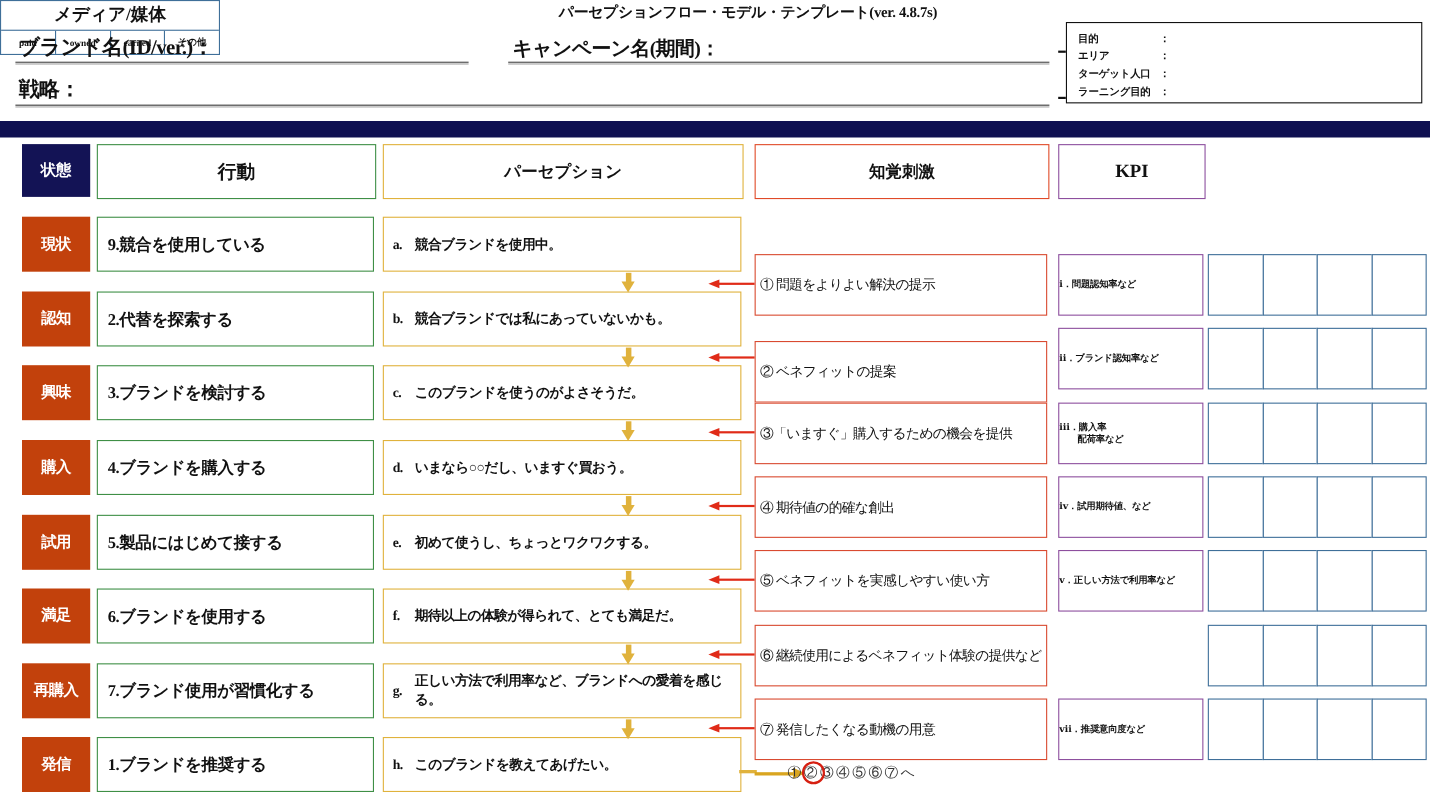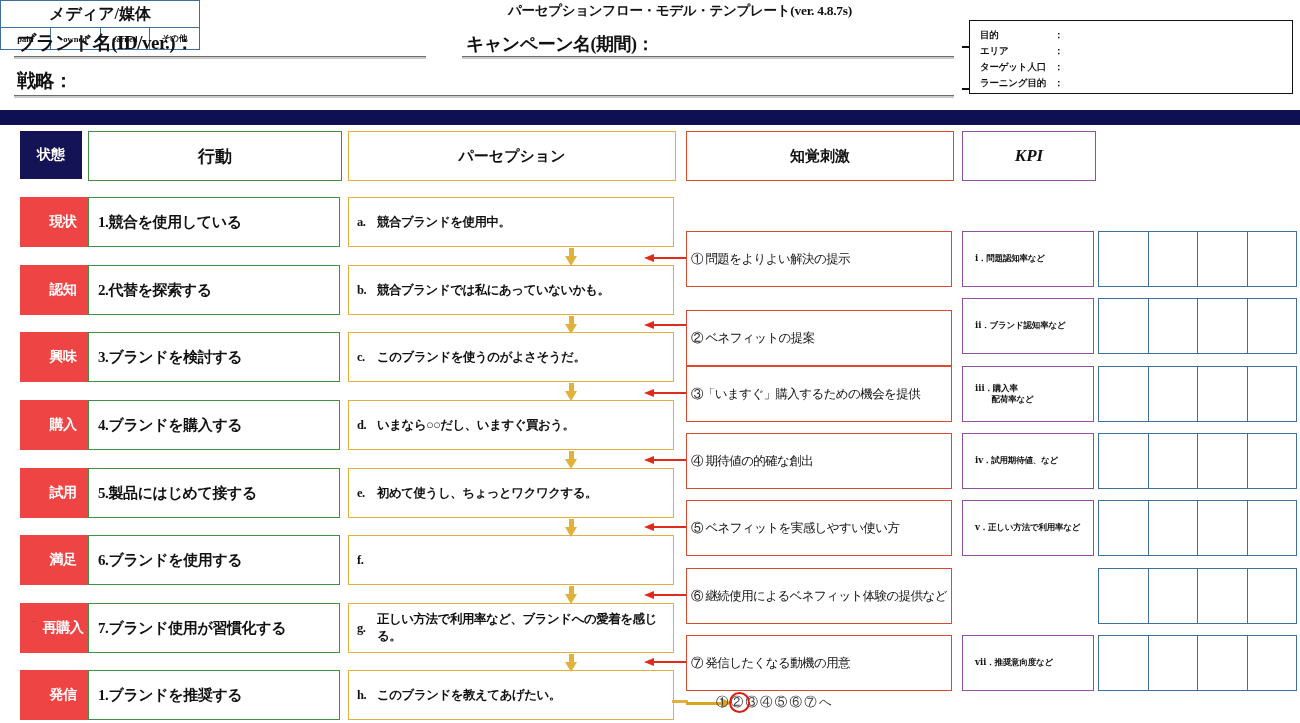--- a/index.html
+++ b/index.html
@@ -66,43 +66,43 @@
     display:flex;align-items:center;justify-content:center;
     font-weight:bold;text-align:center;
   }
   .hdr-state{
     left:20px;top:131px;width:62px;height:48px;
     background:#131355;color:#fff;font-size:14px;border:none;
   }
   .hdr-behavior{left:88px;top:131px;width:252px;height:48px;border:1.6px solid #3f8f46;font-size:17px;}
   .hdr-perception{left:348px;top:131px;width:326px;height:48px;border:1.6px solid #e0b23c;font-size:15px;}
   .hdr-stimulus{left:686px;top:131px;width:266px;height:48px;border:1.8px solid #e04a28;font-size:15px;}
-  .hdr-kpi{left:962px;top:131px;width:132px;height:48px;border:1.6px solid #8d4f9e;font-size:17px;font-style:italic;}
+  .hdr-kpi{left:962px;top:131px;width:132px;height:48px;border:1.6px solid #8d4f9e;font-size:17px;}
   .hdr-media{
     left:1098px;top:131px;width:198px;height:48px;
     border:1.4px solid #3f6f99;display:block;
   }
   .hdr-media-title{
     height:26px;line-height:26px;text-align:center;
     font-size:16px;font-weight:bold;border-bottom:1.2px solid #3f6f99;
   }
   .hdr-media-subs{display:flex;height:21px;}
   .hdr-media-subs div{
     flex:1;border-right:1.2px solid #3f6f99;
     display:flex;align-items:center;justify-content:center;
     font-size:8.5px;font-weight:bold;
   }
   .hdr-media-subs div:last-child{border-right:none;}
 
   
   .state-cell{
     position:absolute;left:20px;width:62px;height:50px;
-    background:#ef4444;color:#fff;
+    background:#c2410c;color:#fff;
     display:flex;align-items:center;justify-content:center;
-    font-size:14px;font-weight:bold;letter-spacing:-0.5px;padding-left:12px;
+    font-size:14px;font-weight:bold;letter-spacing:-0.5px;
   }
   .behavior-cell{
     position:absolute;left:88px;width:252px;height:50px;
     border:1.6px solid #3f8f46;background:#fff;
     display:flex;align-items:center;
     padding-left:9px;box-sizing:border-box;
     font-size:15px;font-weight:bold;letter-spacing:-0.4px;
   }
   .perception-cell{
     position:absolute;left:348px;width:326px;height:50px;
@@ -137,21 +137,21 @@
     position:absolute;left:0;top:0;width:0;height:0;
     border-top:4.5px solid transparent;border-bottom:4.5px solid transparent;
     border-right:10px solid #e02b18;
   }
 
   
   .kpi-cell{
     position:absolute;left:962px;width:132px;height:56px;
     border:1.4px solid #8d4f9e;background:#fff;
     display:flex;align-items:center;
-    box-sizing:border-box;padding-left:12px;
+    box-sizing:border-box;padding-left:0;
     font-size:8.5px;font-weight:bold;letter-spacing:-0.2px;line-height:1.35;
   }
 
   
   .media-row{
     position:absolute;left:1098px;width:198px;height:56px;
     display:flex;box-sizing:border-box;
   }
   .media-row div{
     flex:1;border:1.4px solid #3f6f99;background:#fff;
@@ -231,21 +231,21 @@
 
   <div class="state-cell" style="top:197px">現状</div>
   <div class="state-cell" style="top:265px">認知</div>
   <div class="state-cell" style="top:332px">興味</div>
   <div class="state-cell" style="top:400px">購入</div>
   <div class="state-cell" style="top:468px">試用</div>
   <div class="state-cell" style="top:535px">満足</div>
   <div class="state-cell" style="top:603px">再購入</div>
   <div class="state-cell" style="top:670px">発信</div>
 
-  <div class="behavior-cell" style="top:197px">1.競合を使用している</div>
+  <div class="behavior-cell" style="top:197px">9.競合を使用している</div>
   <div class="behavior-cell" style="top:265px">2.代替を探索する</div>
   <div class="behavior-cell" style="top:332px">3.ブランドを検討する</div>
   <div class="behavior-cell" style="top:400px">4.ブランドを購入する</div>
   <div class="behavior-cell" style="top:468px">5.製品にはじめて接する</div>
   <div class="behavior-cell" style="top:535px">6.ブランドを使用する</div>
   <div class="behavior-cell" style="top:603px">7.ブランド使用が習慣化する</div>
   <div class="behavior-cell" style="top:670px">1.ブランドを推奨する</div>
 
   <div class="perception-cell" style="top:197px">
     <span class="mark">a.</span>
@@ -262,20 +262,21 @@
   <div class="perception-cell" style="top:400px">
     <span class="mark">d.</span>
     <span>いまなら○○だし、いますぐ買おう。</span>
   </div>
   <div class="perception-cell" style="top:468px">
     <span class="mark">e.</span>
     <span>初めて使うし、ちょっとワクワクする。</span>
   </div>
   <div class="perception-cell" style="top:535px">
     <span class="mark">f.</span>
+    <span>期待以上の体験が得られて、とても満足だ。</span>
   </div>
   <div class="perception-cell" style="top:603px">
     <span class="mark">g.</span>
     <span>正しい方法で利用率など、ブランドへの愛着を感じる。</span>
   </div>
   <div class="perception-cell" style="top:670px">
     <span class="mark">h.</span>
     <span>このブランドを教えてあげたい。</span>
   </div>
 

